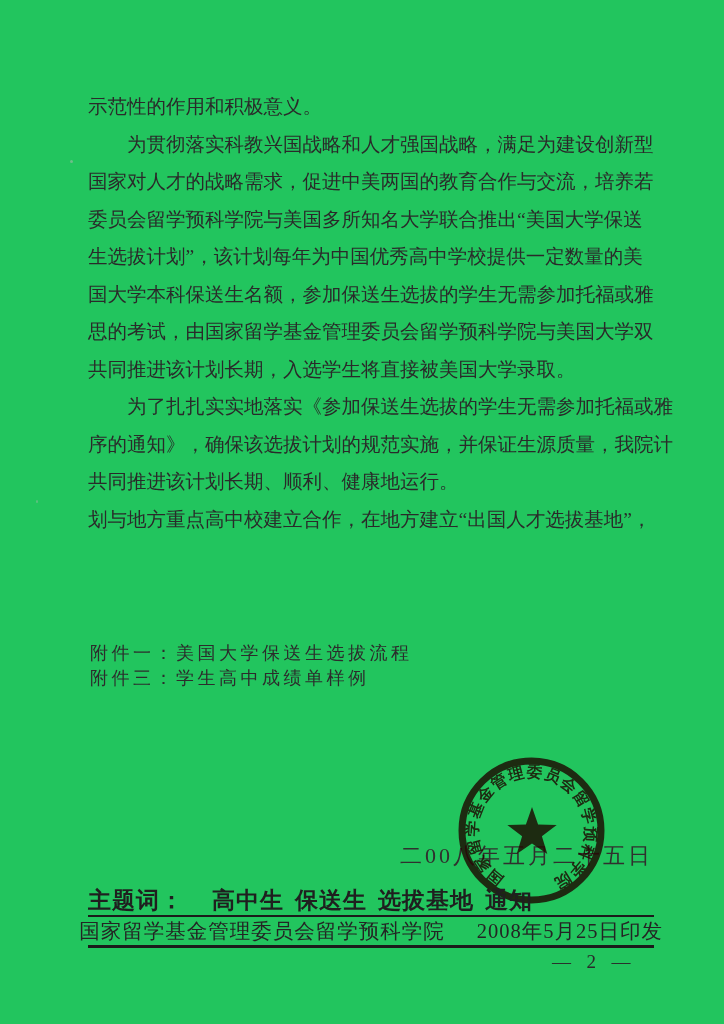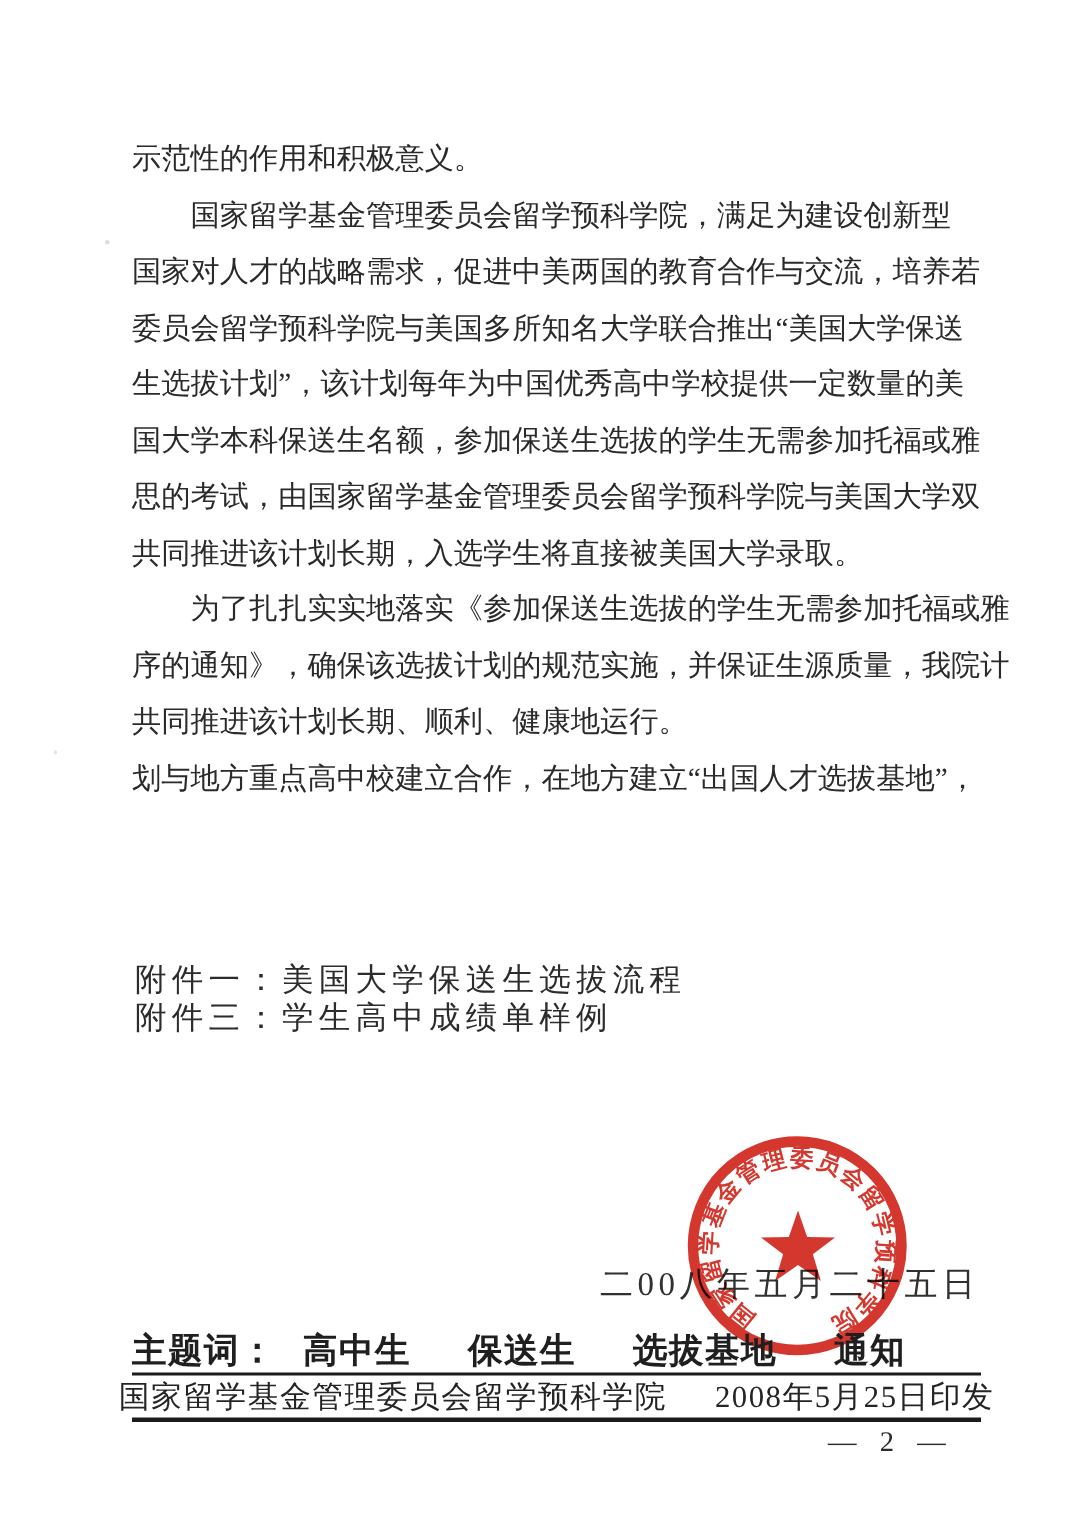--- a/index.html
+++ b/index.html
@@ -1,30 +1,30 @@
 <!DOCTYPE html>
 <html><head>
 <meta charset="utf-8">
 <style>
   html,body{margin:0;padding:0;}
   body{background:#e8e8e6;font-family:"Liberation Serif","DejaVu Serif",serif;}
   .page{
     position:relative;width:724px;height:1024px;margin:0 auto;
-    background:#ffffff;overflow:hidden;color:#262626;
+    background:#22c55e;overflow:hidden;color:#262626;
   }
   
   .body-text{
     position:absolute;left:88px;top:88px;width:575px;
     font-size:19.5px;line-height:37.5px;color:#2a2a2a;
   }
   .body-line{white-space:pre;height:37.5px;}
   
   .attachments{
     position:absolute;left:90px;top:641px;
-    font-size:21px;line-height:25.3px;letter-spacing:3.5px;color:#2c2c2c;
+    font-size:18px;line-height:25.3px;letter-spacing:3.5px;color:#2c2c2c;
   }
   .attachment-line{white-space:pre;}
   
   .date-line{
     position:absolute;left:400px;top:841px;
     font-size:22px;letter-spacing:3px;color:#30302e;white-space:pre;
   }
   
   .seal{
     position:absolute;left:458px;top:757px;width:147px;height:147px;
@@ -32,22 +32,22 @@
   }
   .seal text{
     font-family:"Liberation Sans","DejaVu Sans",sans-serif;
     font-weight:bold;font-size:15.5px;letter-spacing:1.5px;
   }
   
   .keywords{
     position:absolute;left:88px;top:885px;display:flex;align-items:flex-end;
     font-size:23px;font-weight:bold;color:#1f1f1f;letter-spacing:1px;
   }
-  .keywords .keyword-item{margin-left:38px;}
-  .keywords .keyword-item:first-child{margin-left:18px;}
+  .keywords .keyword-item{margin-left:11px;}
+  .keywords .keyword-item:first-child{margin-left:28px;}
   .rule{position:absolute;left:88px;width:566px;background:#1b1b1b;}
   .rule-1{top:915px;height:2px;}
   .rule-2{top:945px;height:3px;}
   .footer-line{
     position:absolute;left:88px;top:917px;width:566px;
     display:flex;justify-content:center;gap:32px;
     font-size:20.5px;color:#242424;white-space:pre;letter-spacing:1px;
   }
   .page-number{
     position:absolute;left:552px;top:951px;width:100px;
@@ -63,21 +63,21 @@
 <body>
 
 <div class="page">
 
   <div class="speck speck-1"></div>
   <div class="speck speck-2"></div>
   <div class="speck speck-3"></div>
 
   <div class="body-text">
       <div class="body-line">示范性的作用和积极意义。</div>
-      <div class="body-line">　　国家留学基金管理委员会留学预科学院，满足为建设创新型</div>
+      <div class="body-line">　　为贯彻落实科教兴国战略和人才强国战略，满足为建设创新型</div>
       <div class="body-line">国家对人才的战略需求，促进中美两国的教育合作与交流，培养若</div>
       <div class="body-line">委员会留学预科学院与美国多所知名大学联合推出“美国大学保送</div>
       <div class="body-line">生选拔计划”，该计划每年为中国优秀高中学校提供一定数量的美</div>
       <div class="body-line">国大学本科保送生名额，参加保送生选拔的学生无需参加托福或雅</div>
       <div class="body-line">思的考试，由国家留学基金管理委员会留学预科学院与美国大学双</div>
       <div class="body-line">共同推进该计划长期，入选学生将直接被美国大学录取。</div>
       <div class="body-line">　　为了扎扎实实地落实《参加保送生选拔的学生无需参加托福或雅</div>
       <div class="body-line">序的通知》，确保该选拔计划的规范实施，并保证生源质量，我院计</div>
       <div class="body-line">共同推进该计划长期、顺利、健康地运行。</div>
       <div class="body-line">划与地方重点高中校建立合作，在地方建立“出国人才选拔基地”，</div>

